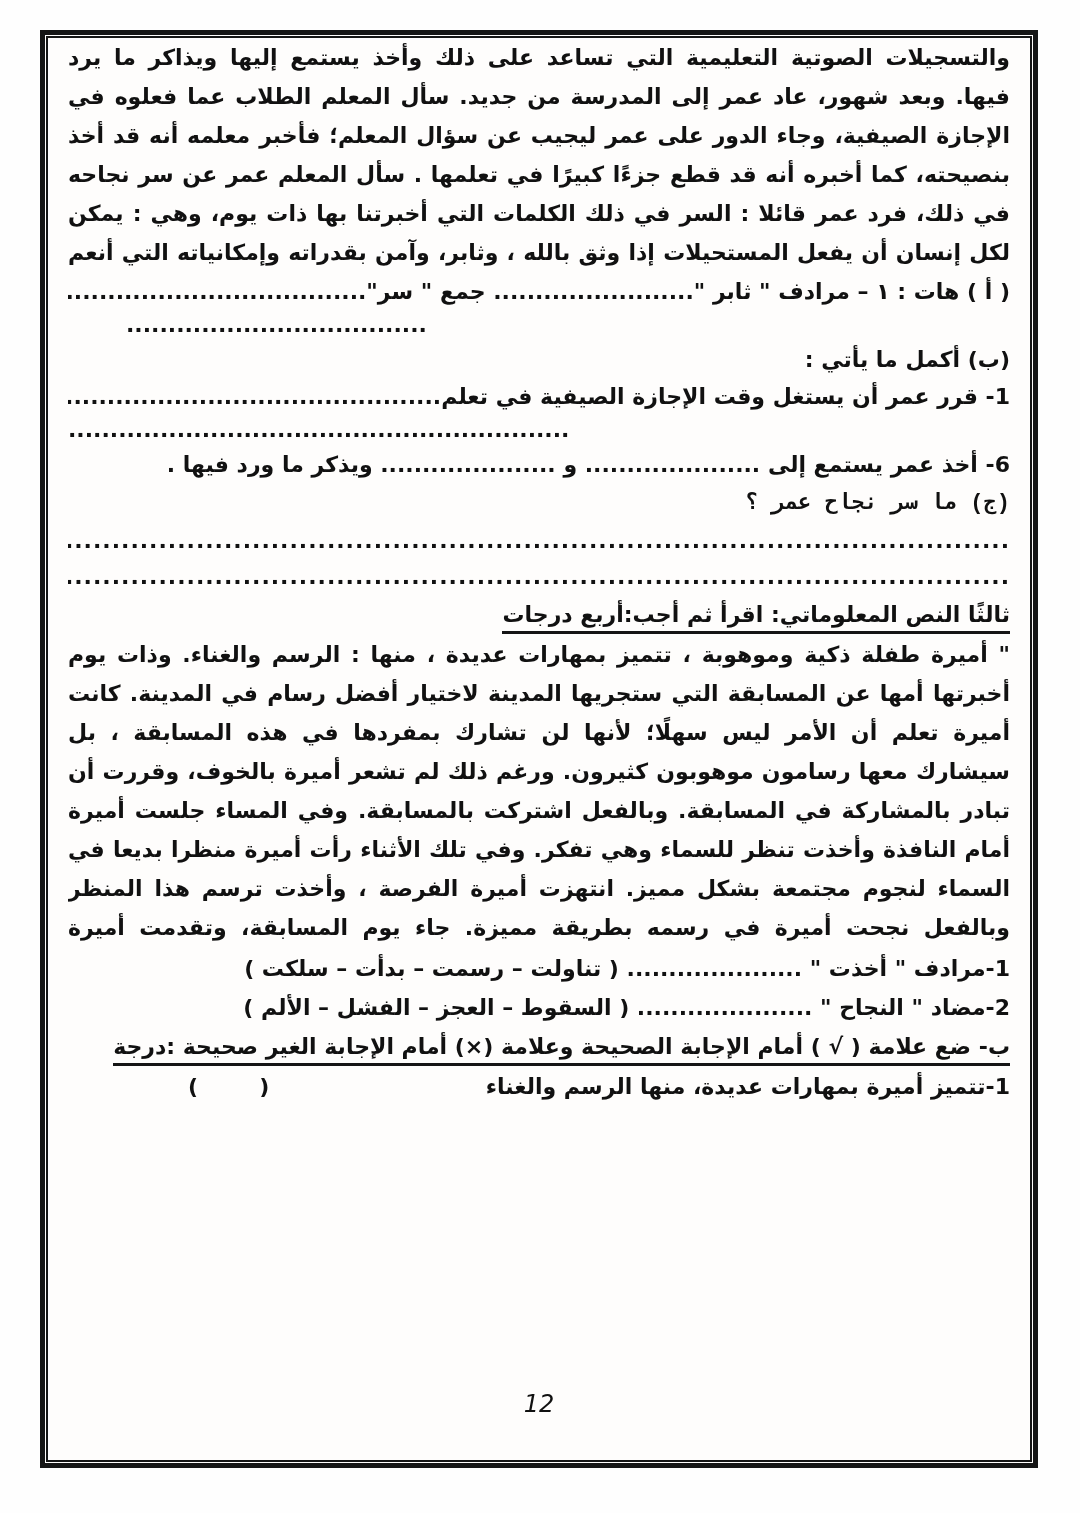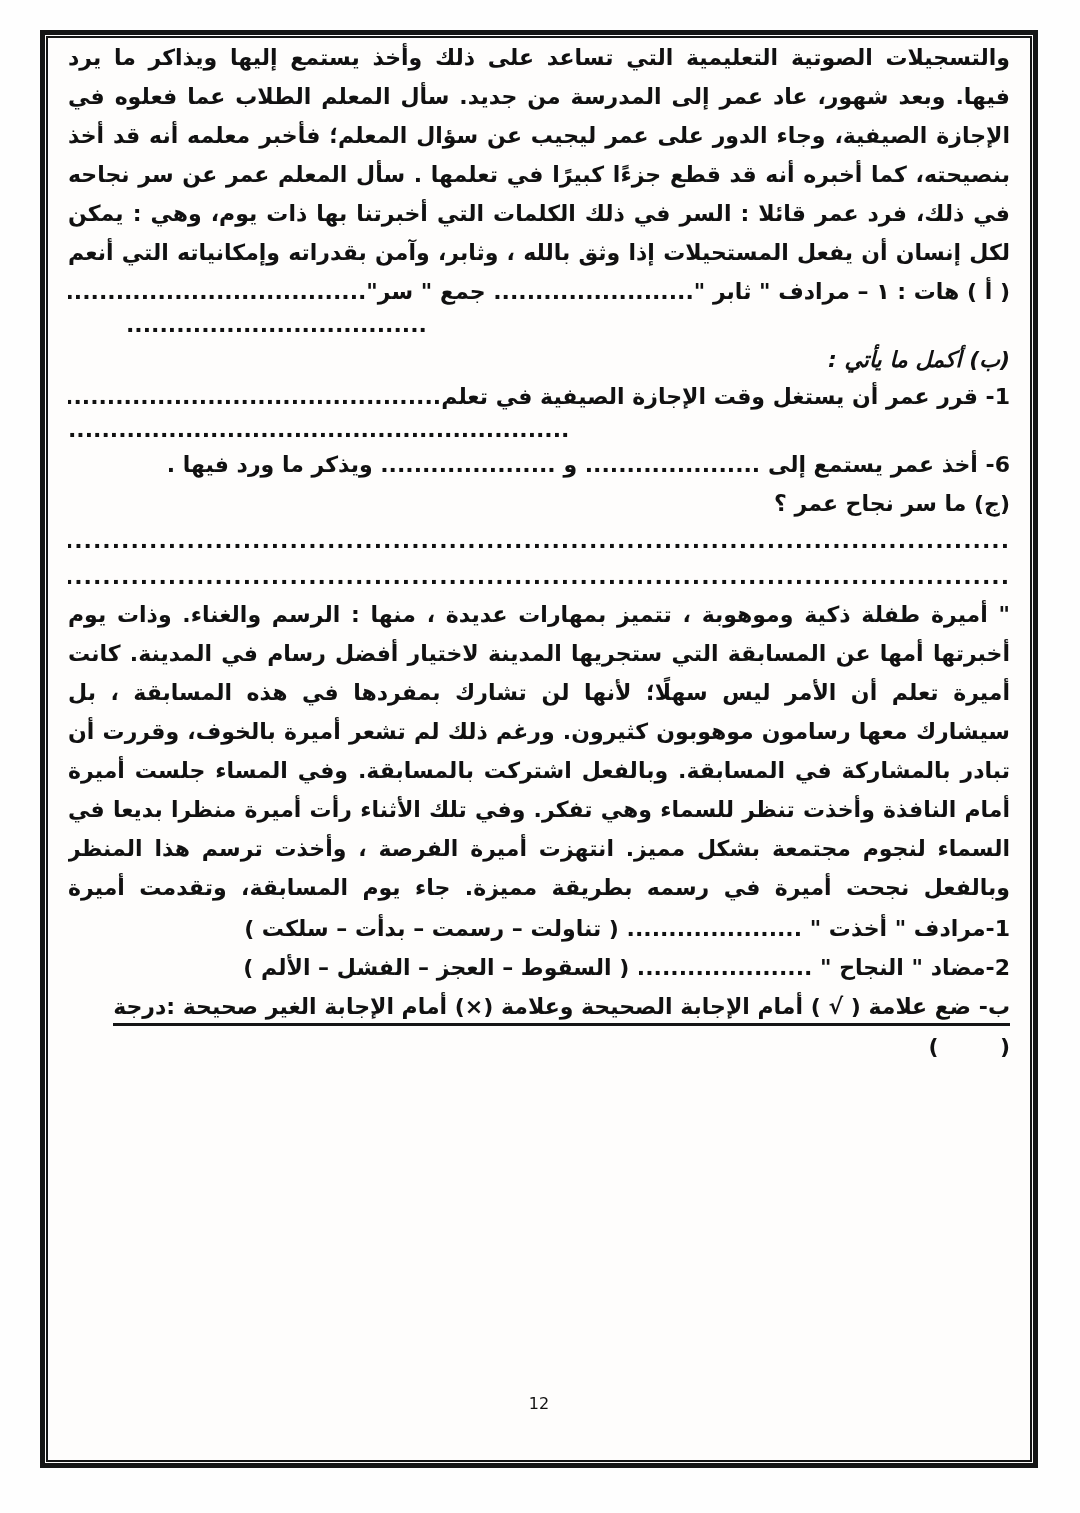--- a/index.html
+++ b/index.html
@@ -23,45 +23,46 @@
     font-size:22px;font-weight:bold;line-height:39px;
   }
   .content p,.content div{margin:0;}
   .passage{margin-top:36px;text-align:justify;text-justify:inter-word;max-height:236px;overflow:hidden;}
   .passage2{margin-top:16px;text-align:justify;text-justify:inter-word;max-height:314px;overflow:hidden;}
   .nowrap-line{white-space:nowrap;overflow:hidden;}
   .qa-block{margin-top:16px;}
   .qa-block .nowrap-line{line-height:36px;}
   .dots-cont{direction:ltr;text-align:left;line-height:30px;white-space:nowrap;overflow:hidden;}
   .qa-block .dots-cont{padding-left:58px;}
-  .qb-label{margin-top:2px;font-style:italic;}
+  .qb-label{margin-top:2px;}
   .item1-block{margin-top:0;}
   .item1-block .nowrap-line{line-height:36px;}
   .item2-line{margin-top:6px;white-space:nowrap;overflow:hidden;}
-  .qc-label{margin-top:16px;}
+  .qc-label{margin-top:16px;font-family:Liberation Mono, monospace;}
   .answer-dots{line-height:36px;white-space:nowrap;overflow:hidden;letter-spacing:1px;}
   .ans1{margin-top:24px;}
   .ans2{margin-top:20px;}
   .sec-header{margin-top:16px;line-height:40px;}
   .underlined{border-bottom:3px solid #151515;padding-bottom:4px;}
   .choose-label{margin-top:14px;}
   .choice-line{white-space:nowrap;overflow:hidden;}
   .choice1{margin-top:18px;}
   .choice2{margin-top:21px;}
   .tf-header{margin-top:14px;line-height:40px;}
   .tf-row{
     margin-top:22px;display:flex;flex-direction:row;
     justify-content:space-between;align-items:center;
     padding-left:120px;box-sizing:border-box;
   }
   .tf-brackets{white-space:pre;font-weight:bold;}
   .page-number{
     position:absolute;bottom:44px;left:0;right:0;
-    text-align:center;font-size:16px;font-weight:400;line-height:24px;
+    text-align:center;font-size:24px;font-weight:400;line-height:24px;
     direction:ltr;
+    font-style:italic;
   }
 </style>
 </head>
 <body>
 
 <div class="frame-outer">
   <div class="frame-inner">
     <div class="content">
 
       <p class="passage">والتسجيلات الصوتية التعليمية التي تساعد على ذلك وأخذ يستمع إليها ويذاكر ما يرد فيها. وبعد شهور، عاد عمر إلى المدرسة من جديد. سأل المعلم الطلاب عما فعلوه في الإجازة الصيفية، وجاء الدور على عمر ليجيب عن سؤال المعلم؛ فأخبر معلمه أنه قد أخذ بنصيحته، كما أخبره أنه قد قطع جزءًا كبيرًا في تعلمها . سأل المعلم عمر عن سر نجاحه في ذلك، فرد عمر قائلا : السر في ذلك الكلمات التي أخبرتنا بها ذات يوم، وهي : يمكن لكل إنسان أن يفعل المستحيلات إذا وثق بالله ، وثابر، وآمن بقدراته وإمكانياته التي أنعم الله بها عليه"</p>
@@ -78,30 +79,32 @@
         <div class="dots-cont">............................................................</div>
       </div>
 
       <p class="item2-line">6- أخذ عمر يستمع إلى ..................... و ..................... ويذكر ما ورد فيها .</p>
 
       <p class="qc-label">(ج) ما سر نجاح عمر ؟</p>
 
       <div class="answer-dots ans1">................................................................................................................................................................</div>
       <div class="answer-dots ans2">................................................................................................................................................................</div>
 
+      <p class="sec-header"><span class="underlined">ثالثًا النص المعلوماتي: اقرأ ثم أجب:أربع درجات</span></p>
 
       <p class="passage2">" أميرة طفلة ذكية وموهوبة ، تتميز بمهارات عديدة ، منها : الرسم والغناء. وذات يوم أخبرتها أمها عن المسابقة التي ستجريها المدينة لاختيار أفضل رسام في المدينة. كانت أميرة تعلم أن الأمر ليس سهلًا؛ لأنها لن تشارك بمفردها في هذه المسابقة ، بل سيشارك معها رسامون موهوبون كثيرون. ورغم ذلك لم تشعر أميرة بالخوف، وقررت أن تبادر بالمشاركة في المسابقة. وبالفعل اشتركت بالمسابقة. وفي المساء جلست أميرة أمام النافذة وأخذت تنظر للسماء وهي تفكر. وفي تلك الأثناء رأت أميرة منظرا بديعا في السماء لنجوم مجتمعة بشكل مميز. انتهزت أميرة الفرصة ، وأخذت ترسم هذا المنظر وبالفعل نجحت أميرة في رسمه بطريقة مميزة. جاء يوم المسابقة، وتقدمت أميرة بلوحتها. وفي النهاية فازت أميرة بجائزة أفضل رسام في المدينة، وأدركت أنه بالاجتهاد والإصرار يتحقق النجاح " .</p>
 
 
       <p class="choice-line choice1">1-مرادف " أخذت " .....................   ( تناولت – رسمت – بدأت – سلكت )</p>
       <p class="choice-line choice2">2-مضاد " النجاح " .....................   ( السقوط – العجز – الفشل – الألم )</p>
 
       <p class="tf-header"><span class="underlined">ب- ضع علامة ( √ ) أمام الإجابة الصحيحة وعلامة (×) أمام الإجابة الغير صحيحة :درجة</span></p>
 
       <div class="tf-row">
+        <span>1-تتميز أميرة بمهارات عديدة، منها الرسم والغناء</span>
         <span class="tf-brackets">(        )</span>
       </div>
 
       <div class="page-number">12</div>
 
     </div>
   </div>
 </div>
 
 </body></html>

